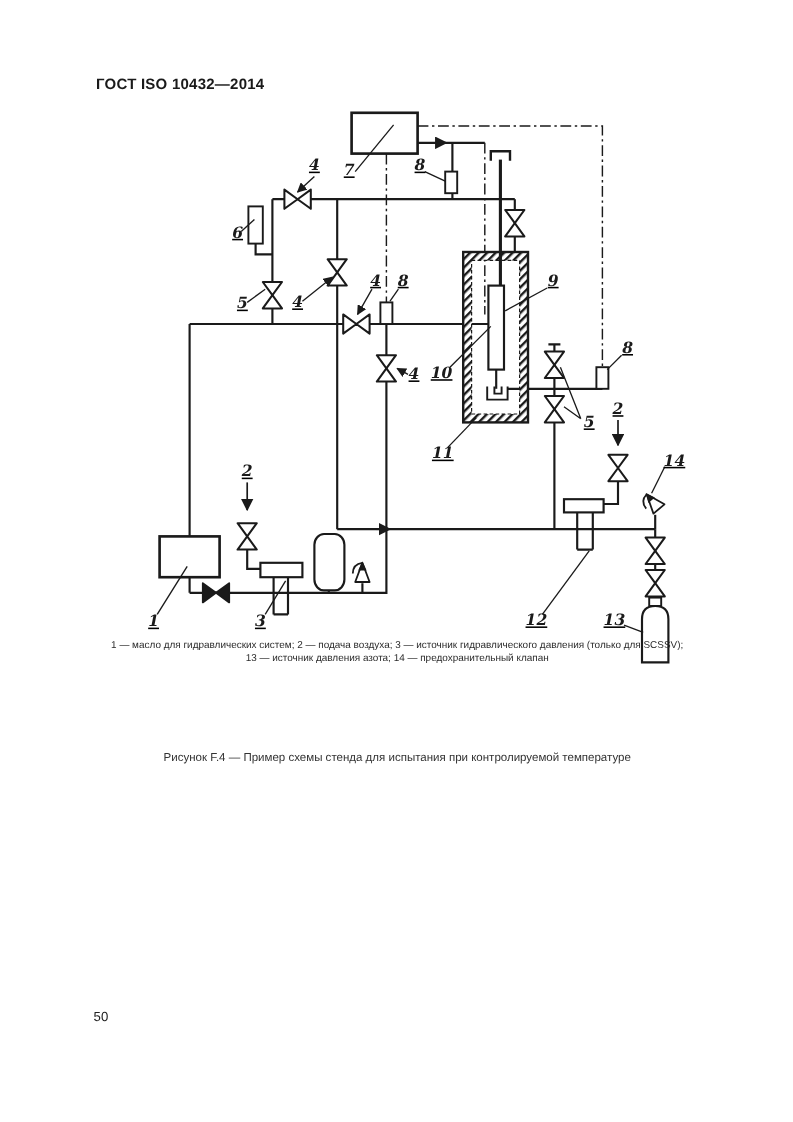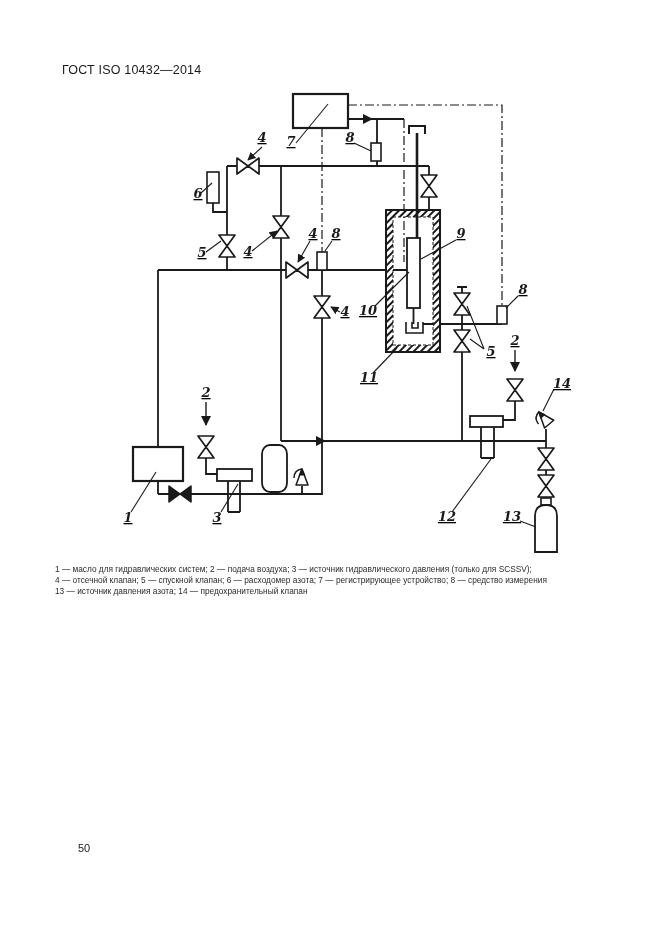--- a/index.html
+++ b/index.html
@@ -1,20 +1,20 @@
 <!DOCTYPE html>
 <html><head>
 <meta charset="utf-8">
 <style>
   html,body{margin:0;padding:0;background:#e8e8e8;}
   .page{position:relative;width:661px;height:935px;background:#ffffff;overflow:hidden;
         font-family:"Liberation Sans",sans-serif;color:#1a1a1a;}
-  .hdr{position:absolute;left:62px;top:63px;font-size:12.5px;font-weight:normal;letter-spacing:.2px;}
+  .hdr{position:absolute;left:80px;top:63px;font-size:12.5px;font-weight:bold;letter-spacing:.2px;}
   svg.diag{position:absolute;left:0;top:0;}
-  .legend{position:absolute;left:55px;top:564px;width:552px;
+  .legend{position:absolute;left:55px;top:532px;width:552px;text-align:center;
           font-size:8.3px;line-height:11.2px;color:#2b2b2b;}
   .figcap{position:absolute;left:55px;top:626px;width:552px;text-align:center;
           font-size:9.6px;color:#333;}
   .pagenum{position:absolute;left:78px;top:842px;font-size:11px;color:#222;}
   .lbl{font-family:"DejaVu Serif","Liberation Serif",serif;font-style:italic;
        font-weight:600;font-size:13px;fill:#1a1a1a;}
 </style>
 </head>
 <body>
 
@@ -172,19 +172,19 @@
       <text class="lbl" x="206" y="397">2</text>
       <text class="lbl" x="128" y="522">1</text>
       <text class="lbl" x="217" y="522">3</text>
       <text class="lbl" x="447" y="521">12</text>
       <text class="lbl" x="512" y="521">13</text>
     </g>
   </svg>
 
   <div class="legend">
     <div>1 — масло для гидравлических систем; 2 — подача воздуха; 3 — источник гидравлического давления (только для SCSSV);</div>
-    <div>4 — отсечной клапан; 5 — спускной клапан; 6 — расходомер азота; 7 — регистрирующее устройство; 8 — средство измерения</div>
     <div>13 — источник давления азота; 14 — предохранительный клапан</div>
   </div>
 
+  <div class="figcap">Рисунок F.4 — Пример схемы стенда для испытания при контролируемой температуре</div>
 
   <div class="pagenum">50</div>
 </div>
 
 </body></html>

